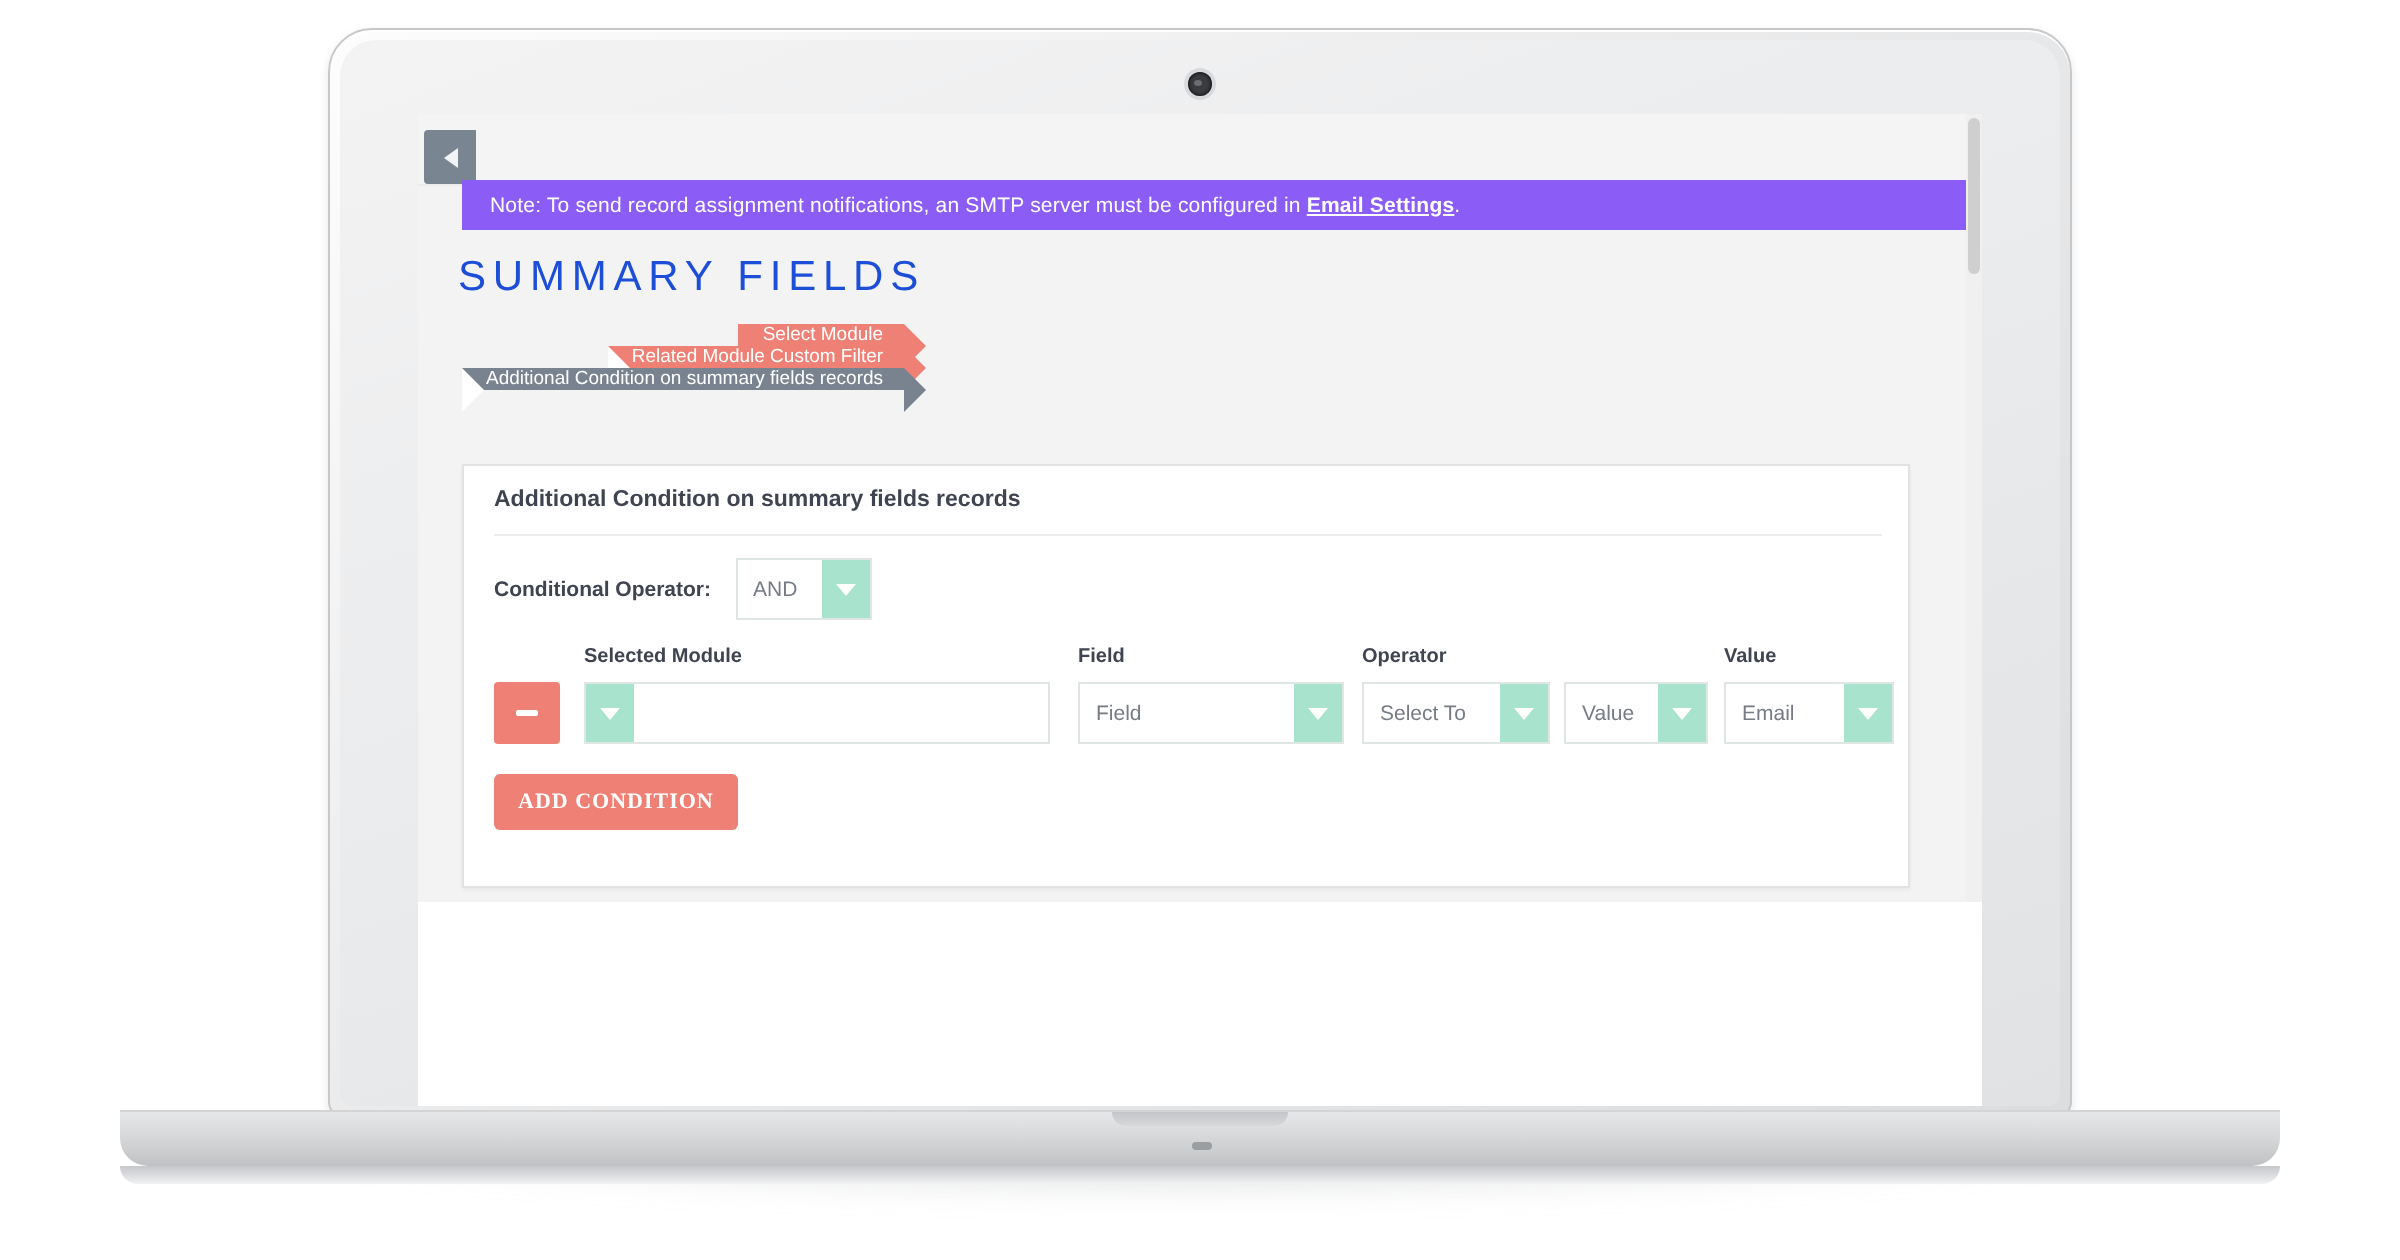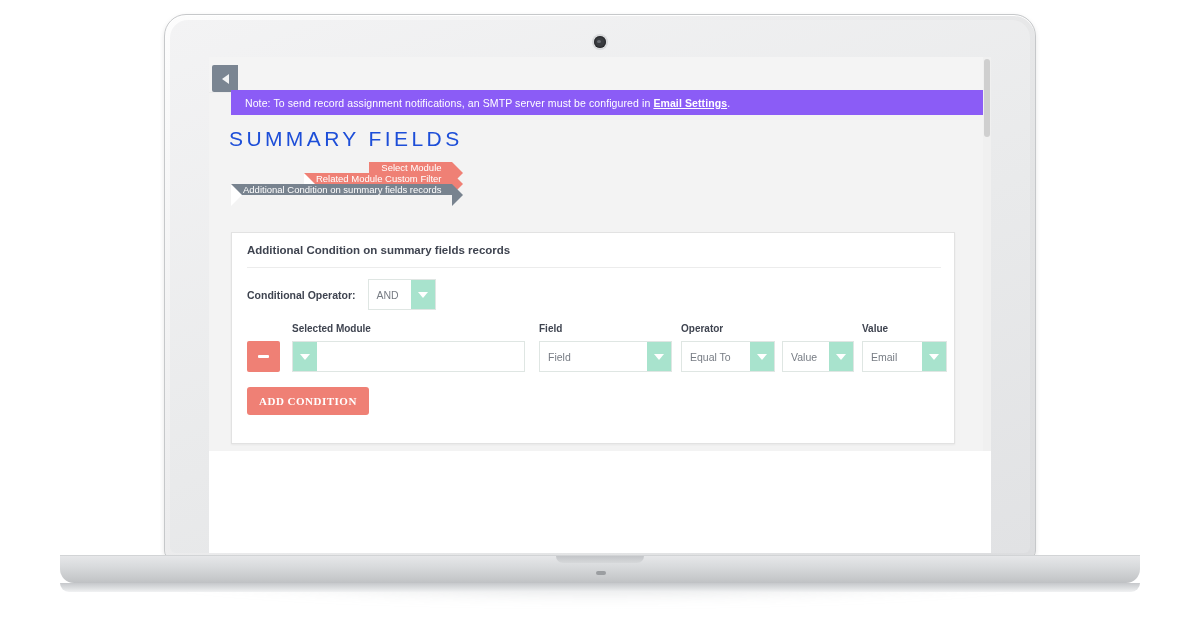--- a/index.html
+++ b/index.html
@@ -282,21 +282,21 @@
           </div>
 
           <div class="sel" style="left:292px; width:133px;">
             <span class="sel-value">Field</span>
             <span class="sel-arrow">
                 <span class="cap"></span>
               </span>
           </div>
 
           <div class="sel" style="left:434px; width:94px;">
-            <span class="sel-value">Equal To</span>
+            <span class="sel-value">Select To</span>
             <span class="sel-arrow">
                 <span class="cap"></span>
               </span>
           </div>
 
           <div class="sel" style="left:535px; width:72px;">
             <span class="sel-value">Value</span>
             <span class="sel-arrow">
                 <span class="cap"></span>
               </span>

